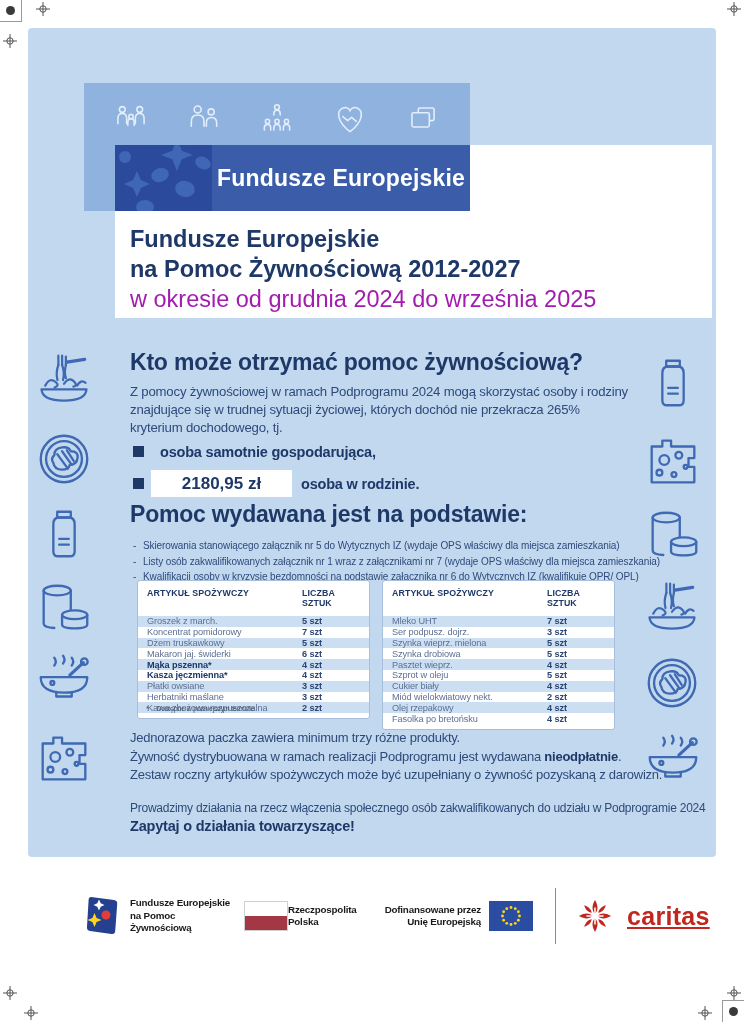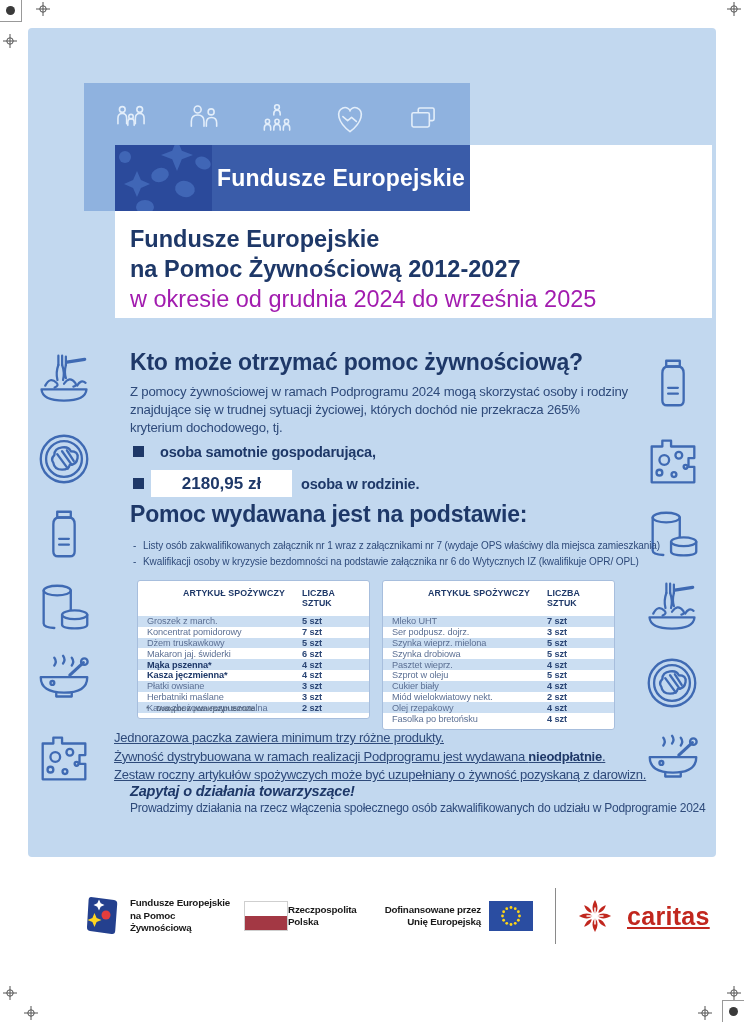--- a/index.html
+++ b/index.html
@@ -46,21 +46,21 @@
   .amount-box { width:141px; height:27px; background:#fff; display:flex; align-items:center; justify-content:center;
                 font-weight:bold; font-size:17px; color:#1e3868; }
   .th-label { margin-left:9px; font-weight:bold; font-size:14.5px; color:#1e3868; letter-spacing:-0.2px; }
 
   .basis-list { font-size:10px; line-height:15.5px; color:#2e4a7a; letter-spacing:-0.1px; white-space:nowrap; }
   .basis-list div { padding-left:10px; position:relative; }
   .basis-list div::before { content:"-"; position:absolute; left:0; }
 
   
   .ftable { width:233px; background:#fff; border:1px solid #a7bedd; border-radius:3px; z-index:2; padding-bottom:5px; }
-  .thead { display:flex; padding:7px 9px 8px 9px; font-weight:bold; font-size:8.8px; color:#1e3868; letter-spacing:.1px;margin-left:36px; }
+  .thead { display:flex; padding:7px 9px 8px 9px; font-weight:bold; font-size:8.8px; color:#1e3868; letter-spacing:.1px; }
   .thead .c1 { flex:1; } .thead .c2 { width:58px; }
   .trow { display:flex; align-items:center; height:10.8px; padding:0 9px; font-size:9.2px; letter-spacing:-0.1px; }
   .trow:nth-child(odd) { background:#cbdef2; }
   .tname { flex:1; color:#5c7094; white-space:nowrap; overflow:hidden; }
   .tqty { width:58px; font-weight:bold; color:#2c4776; }
   .trow.bold .tname { font-weight:bold; color:#1e3868; }
   .footnote { font-size:6.8px; color:#44546a; letter-spacing:-0.1px; }
   .footnote .mark { margin-right:8px; }
 
   .notes { font-size:13px; line-height:18.5px; color:#2e4a7a; letter-spacing:-0.25px; white-space:nowrap; z-index:2; }
@@ -191,20 +191,21 @@
   </div>
   <div class="threshold-row">
     <div class="sq"></div>
     <div class="amount-box">2180,95 zł</div>
     <div class="th-label">osoba w rodzinie.</div>
   </div>
 </div>
 
 <div class="abs h2" style="left:130px; top:501px;">Pomoc wydawana jest na podstawie:</div>
 <div class="abs basis-list" style="left:133px; top:538px; z-index:2;">
+  <div>Skierowania stanowiącego załącznik nr 5 do Wytycznych IZ (wydaje OPS właściwy dla miejsca zamieszkania)</div>
   <div>Listy osób zakwalifikowanych załącznik nr 1 wraz z załącznikami nr 7 (wydaje OPS właściwy dla miejsca zamieszkania)</div>
   <div>Kwalifikacji osoby w kryzysie bezdomności na podstawie załącznika nr 6 do Wytycznych IZ (kwalifikuje OPR/ OPL)</div>
 </div>
 
 <div class="abs ftable" style="left:137px; top:580px;">
   <div class="thead">
     <span class="c1">ARTYKUŁ SPOŻYWCZY</span>
     <span class="c2">LICZBA SZTUK</span>
   </div>
   <div>
@@ -291,26 +292,26 @@
       <div class="trow">
         <span class="tname">Fasolka po bretońsku</span>
         <span class="tqty">4 szt</span>
       </div>
     </div>
 </div>
 <div class="abs footnote" style="left:146px; top:705px; z-index:2;">
   <span class="mark">*</span><span>Dostępne w późniejszym terminie</span>
 </div>
 
-<div class="abs notes" style="left:114px; top:729px;text-decoration:underline;">
+<div class="abs notes" style="left:130px; top:729px;">
   <div>Jednorazowa paczka zawiera minimum trzy różne produkty.</div>
   <div><span>Żywność dystrybuowana w ramach realizacji Podprogramu jest wydawana </span><b>nieodpłatnie</b><span>.</span></div>
   <div>Zestaw roczny artykułów spożywczych może być uzupełniany o żywność pozyskaną z darowizn.</div>
 </div>
-<div class="abs ask-h" style="left:130px; top:783px; z-index:2;font-style:italic;">Zapytaj o działania towarzyszące!</div>
+<div class="abs ask-h" style="left:130px; top:818px; z-index:2;">Zapytaj o działania towarzyszące!</div>
 <div class="abs ask-b" style="left:130px; top:801px; z-index:2;">Prowadzimy działania na rzecz włączenia społecznego osób zakwalifikowanych do udziału w Podprogramie 2024</div>
 
 <div class="abs side-icon" style="left:34px; top:350px;">
   <svg width="60" height="60" viewBox="0 0 64 64">
     <path d="M35 13 L54 10" stroke-width="3.6"></path>
     <path d="M26 6 v10 M30 6 v10 M34 7 v9"></path>
     <path d="M26 16 q-3 8 -1 16 M30 16 q3 8 1 16 M34 16 q-2 8 0 14"></path>
     <path d="M12 38 q5 -10 12 -3 q3 3 -2 5 M32 36 q6 -9 12 -1 q2 3 -2 4 M46 38 q4 -7 9 -3"></path>
     <path d="M8 42 h48 q-1 12 -24 12 q-23 0 -24 -12 z"></path>
   </svg>

